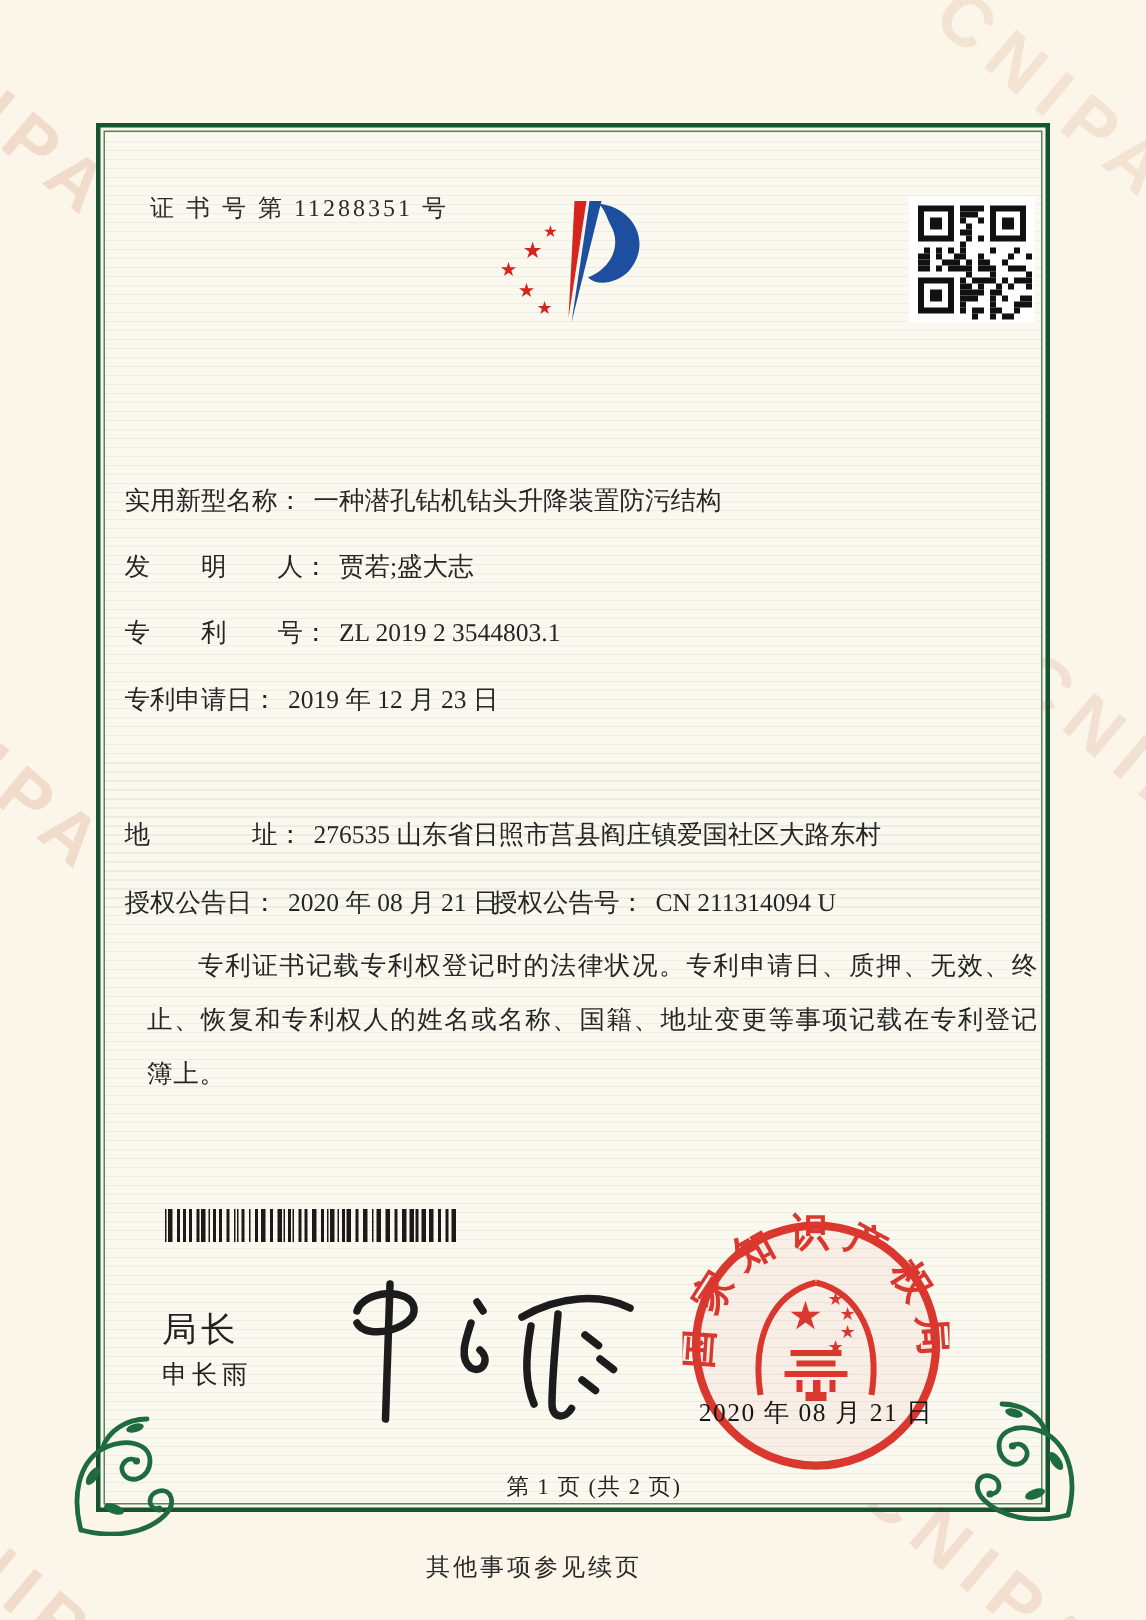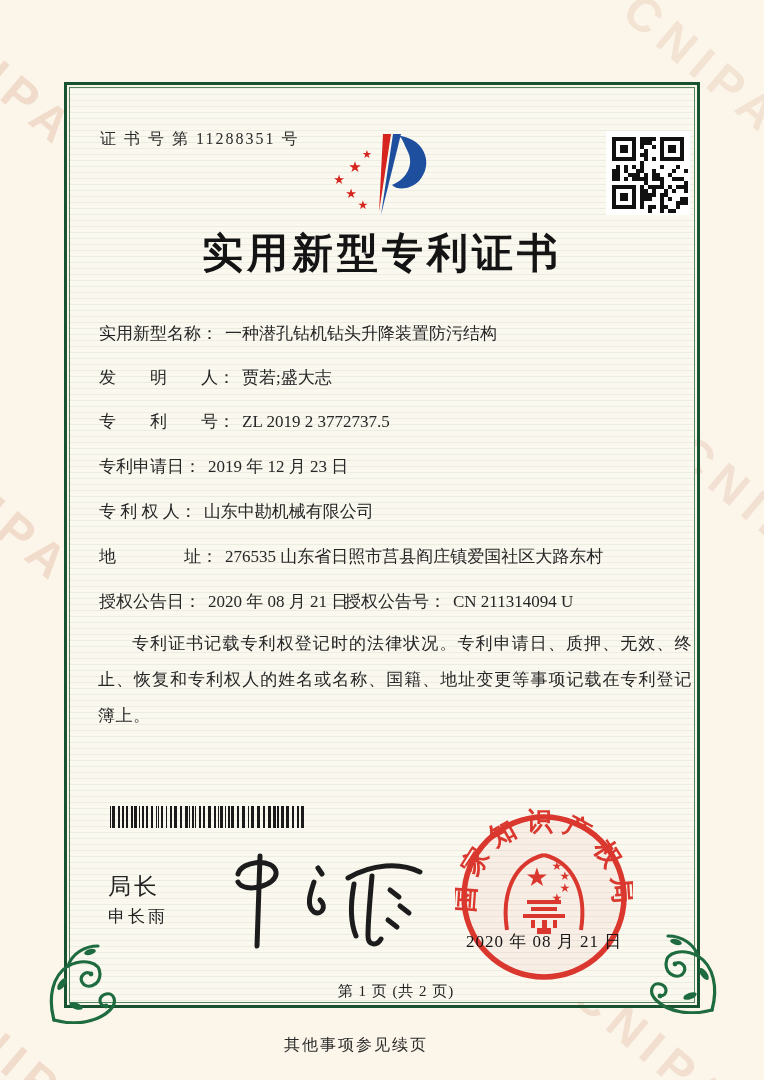--- a/index.html
+++ b/index.html
@@ -38,21 +38,21 @@
       repeating-linear-gradient(180deg, rgba(150,185,150,0.16) 0 1px, rgba(0,0,0,0) 1px 6px),
       #fbf8ef;
   }
   
   .abs{position:absolute;z-index:3;}
   .cert-no{left:100px;top:129px;font-size:16px;letter-spacing:2px;color:#2b2b2b;}
   .title{
     left:64px;top:226px;width:636px;text-align:center;
     font-size:41px;font-weight:bold;letter-spacing:4px;color:#141414;
   }
-  .row{left:99px;width:580px;font-size:17px;white-space:nowrap;color:#262626;}
+  .row{left:83px;width:580px;font-size:17px;white-space:nowrap;color:#262626;}
   .r1{top:322px;} .r2{top:366px;} .r3{top:410px;} .r4{top:455px;}
   .r5{top:500px;} .r6{top:545px;} .r7{top:590px;}
   .row .val{margin-left:7px;}
   .grant2{position:absolute;left:245px;top:0;}
   .paras{left:98px;top:626px;width:594px;font-size:17px;line-height:36px;
     letter-spacing:0.5px;color:#262626;text-align:justify;}
   .paras p{margin:0;text-indent:2em;}
   .official-title{left:108px;top:871px;font-size:23px;letter-spacing:3px;}
   .official-name{left:108px;top:905px;font-size:17px;letter-spacing:3px;}
   .seal-date{left:452px;top:930px;width:184px;text-align:center;
@@ -205,36 +205,32 @@
         <rect x="74" y="70" width="4" height="4"></rect>
         <rect x="78" y="38" width="4" height="4"></rect>
         <rect x="78" y="50" width="4" height="4"></rect>
         <rect x="78" y="54" width="4" height="4"></rect>
         <rect x="78" y="58" width="4" height="4"></rect>
         <rect x="78" y="66" width="4" height="4"></rect>
         <rect x="78" y="70" width="4" height="4"></rect>
       </g>
   </svg>
 
-  <div class="abs title">实用新型专利证书</div>
 
   <div class="abs row r1">
     <span class="lbl">实用新型名称：</span><span class="val">一种潜孔钻机钻头升降装置防污结构</span>
   </div>
   <div class="abs row r2">
     <span class="lbl">发　　明　　人：</span><span class="val">贾若;盛大志</span>
   </div>
   <div class="abs row r3">
-    <span class="lbl">专　　利　　号：</span><span class="val">ZL 2019 2 3772737.5</span>
+    <span class="lbl">专　　利　　号：</span><span class="val">ZL 2019 2 3544803.1</span>
   </div>
   <div class="abs row r4">
     <span class="lbl">专利申请日：</span><span class="val">2019 年 12 月 23 日</span>
-  </div>
-  <div class="abs row r5">
-    <span class="lbl">专 利 权 人：</span><span class="val">山东中勘机械有限公司</span>
   </div>
   <div class="abs row r6">
     <span class="lbl">地　　　　址：</span><span class="val">276535 山东省日照市莒县阎庄镇爱国社区大路东村</span>
   </div>
   <div class="abs row r7">
     <span class="lbl">授权公告日：</span><span class="val">2020 年 08 月 21 日</span>
     <span class="grant2">
       <span class="lbl">授权公告号：</span><span class="val">CN 211314094 U</span>
     </span>
   </div>

